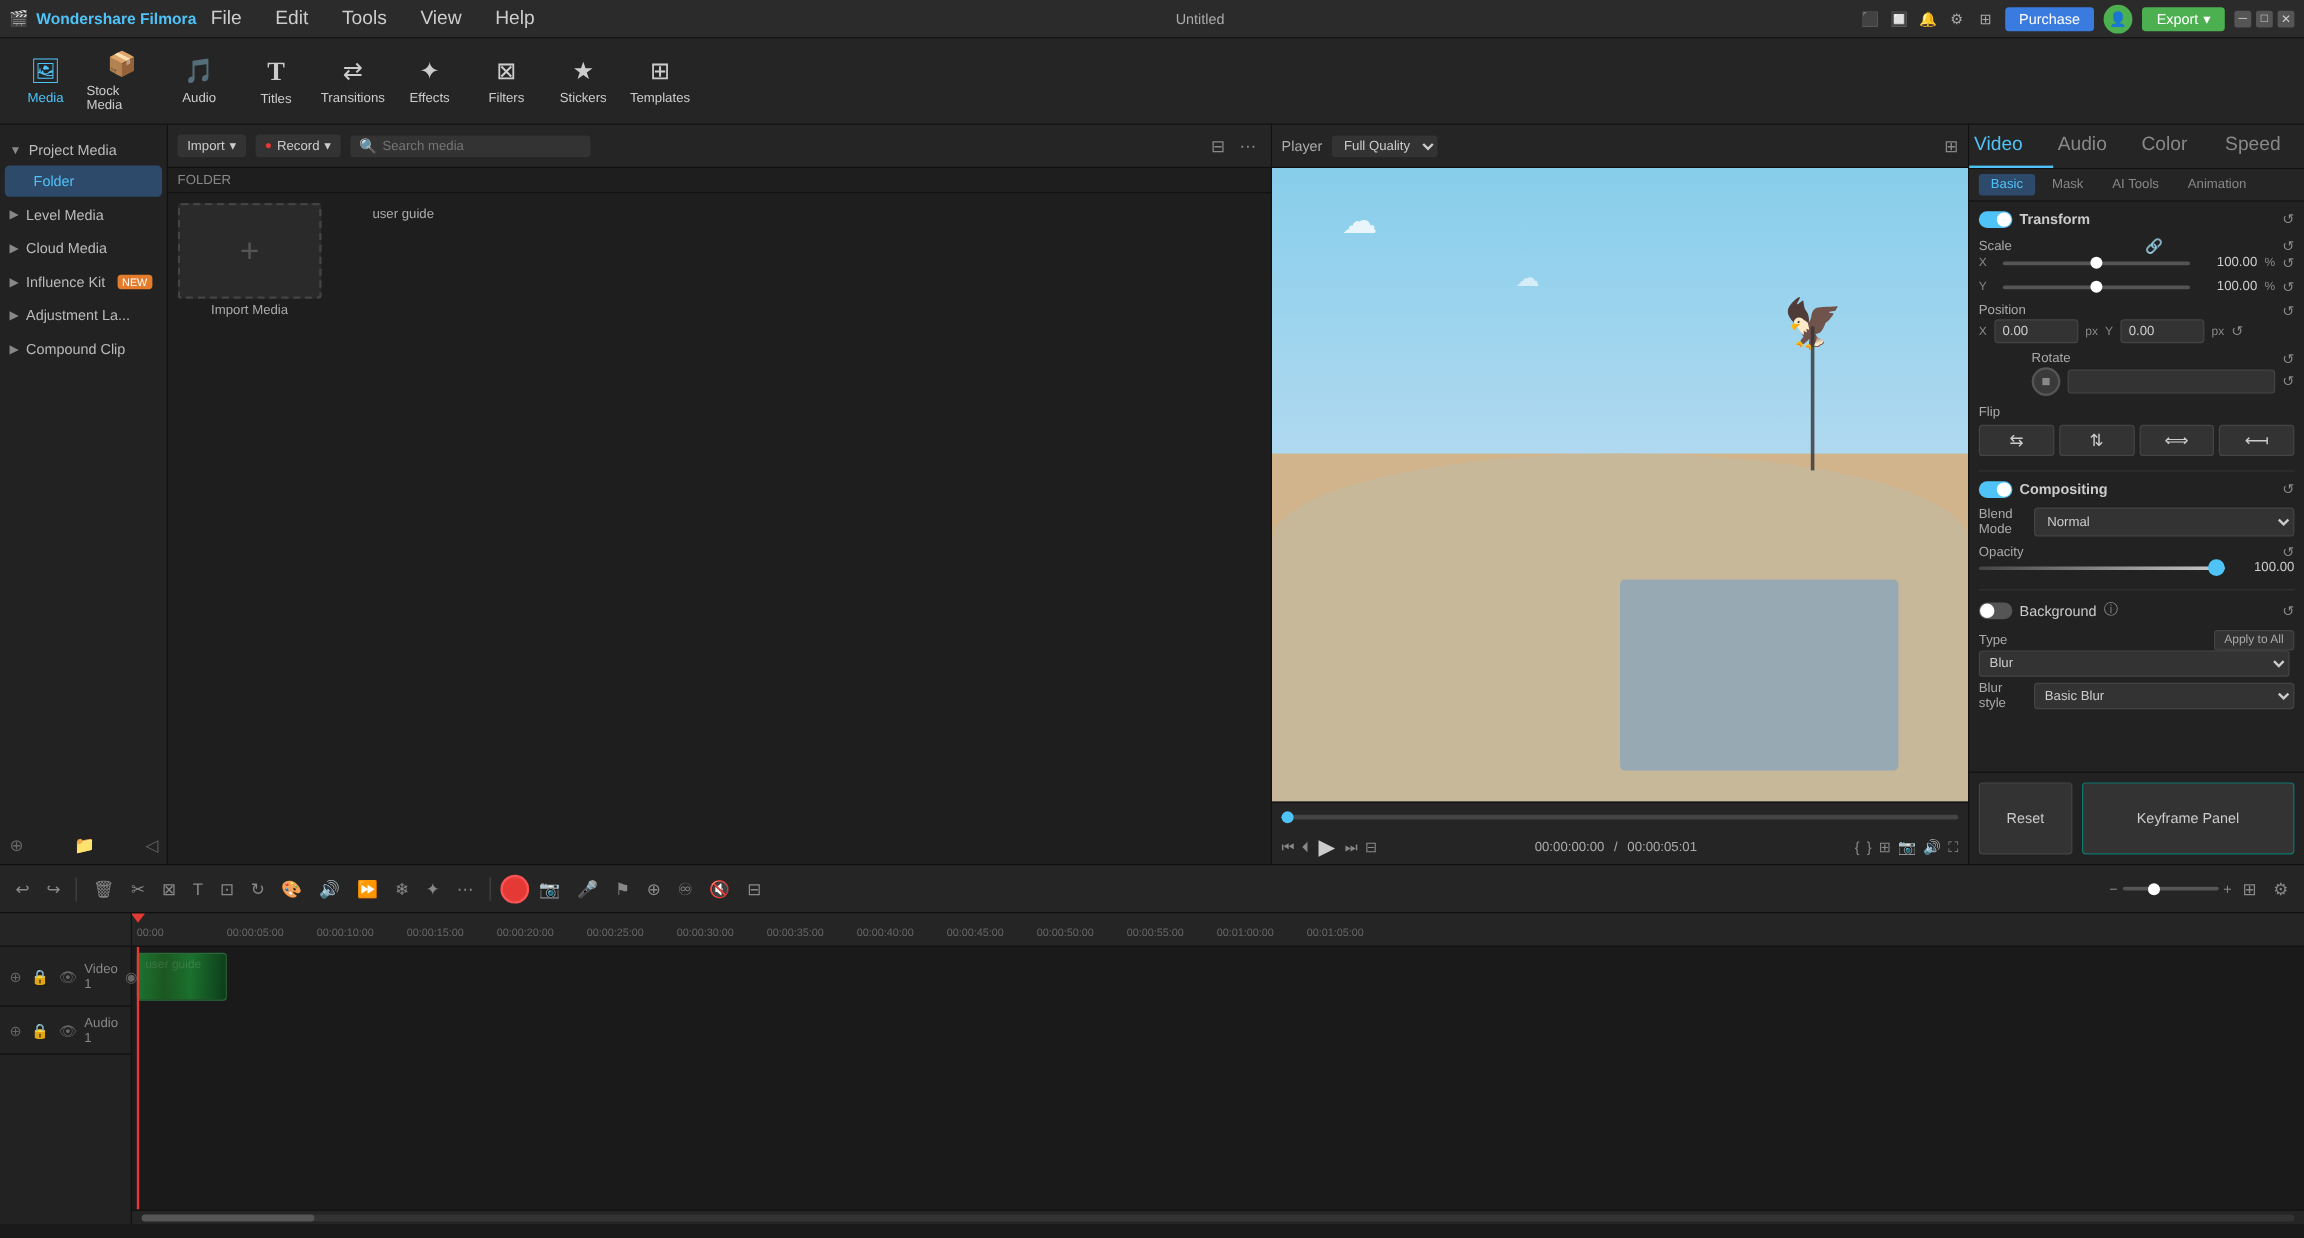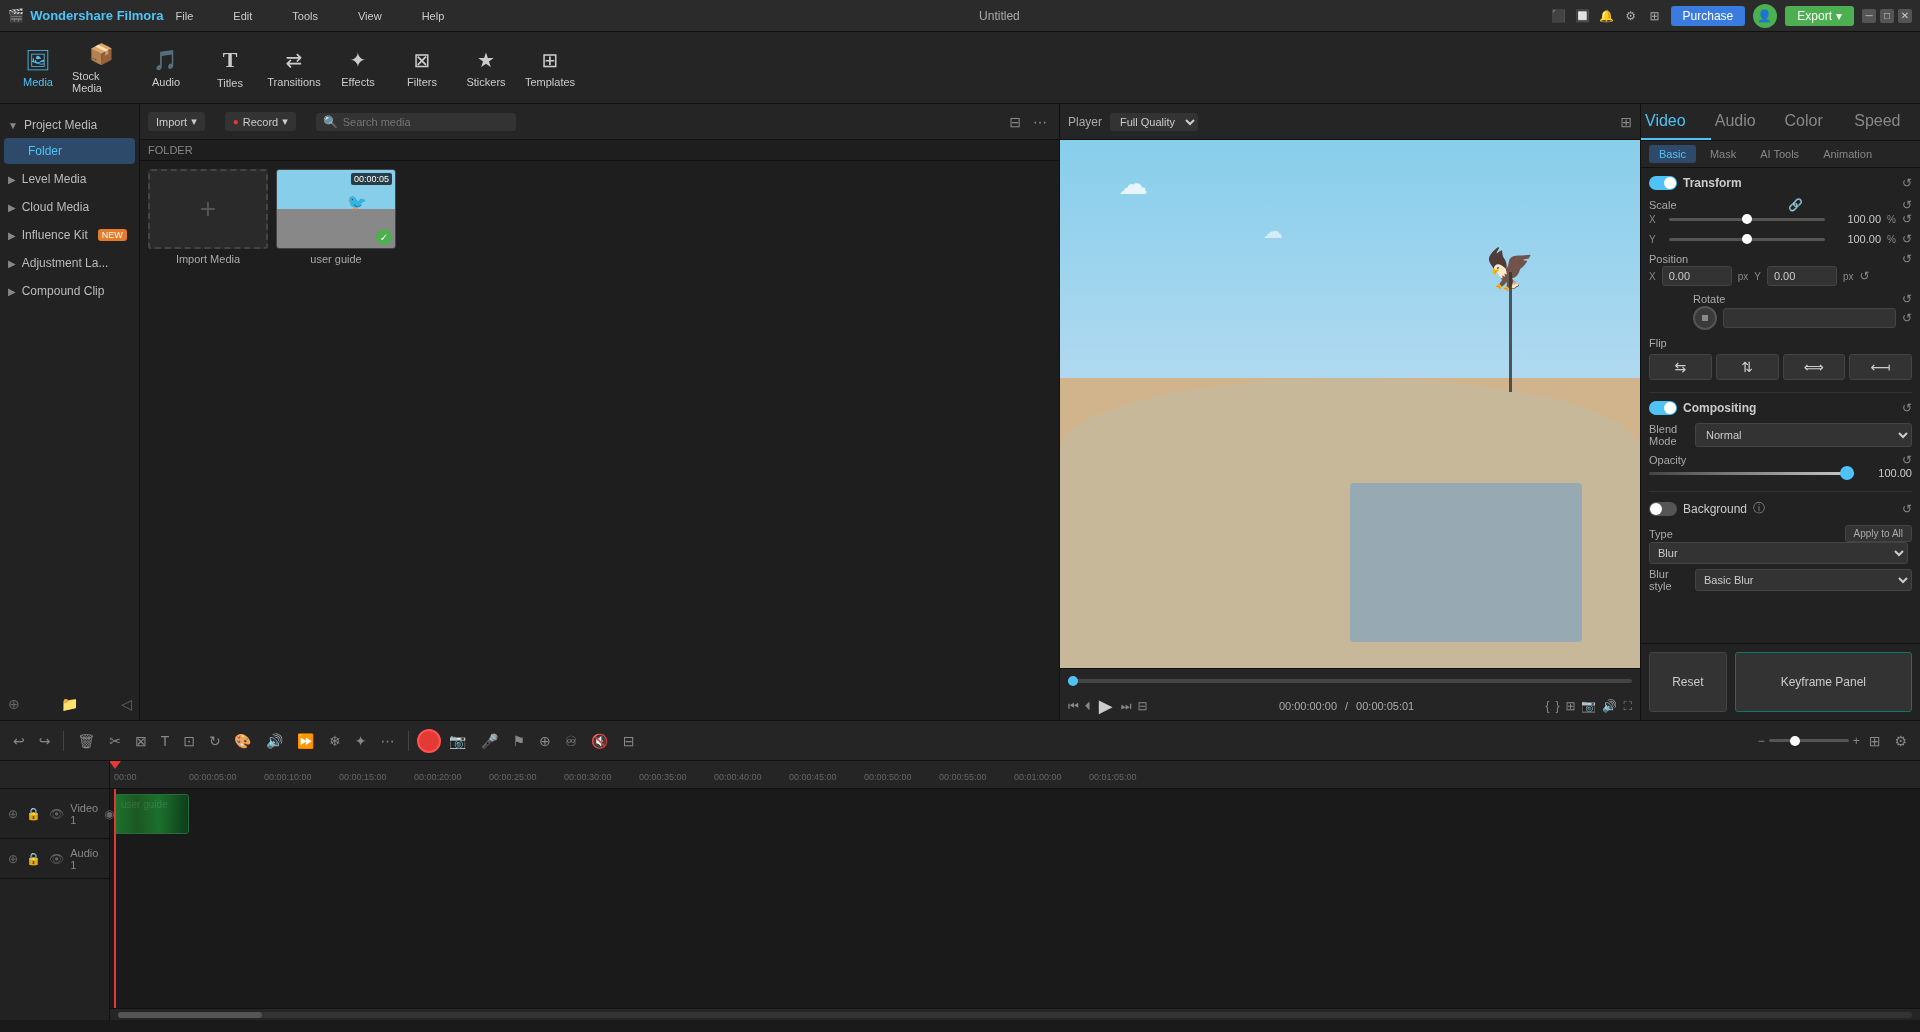--- a/index.html
+++ b/index.html
@@ -2,21 +2,21 @@
 <html><head>
   <meta charset="utf-8">
   <style>
     * { box-sizing: border-box; margin: 0; padding: 0; }
     body { background: #1a1a1a; color: #ccc; font-family: 'Segoe UI', Arial, sans-serif; font-size: 12px; overflow: hidden; width: 1920px; height: 1032px; }
 
     
     #titlebar { height: 32px; background: #2b2b2b; display: flex; align-items: center; justify-content: space-between; padding: 0 8px; border-bottom: 1px solid #111; }
     #titlebar-left { display: flex; align-items: center; gap: 8px; }
     #titlebar-logo { display: flex; align-items: center; gap: 6px; color: #4fc3f7; font-size: 13px; font-weight: bold; }
-    #titlebar-menu { display: flex; gap: 32px; color: #ccc; font-size: 11px; }
+    #titlebar-menu { display: flex; gap: 20px; color: #ccc; font-size: 16px; }
     #titlebar-menu span { cursor: pointer; padding: 2px 4px; }
     #titlebar-center { color: #aaa; font-size: 12px; }
     #titlebar-right { display: flex; align-items: center; gap: 8px; }
     .purchase-btn { background: #3a7bdf; color: white; border: none; padding: 3px 12px; border-radius: 3px; cursor: pointer; font-size: 12px; }
     .export-btn { background: #4caf50; color: white; border: none; padding: 3px 12px; border-radius: 3px; cursor: pointer; font-size: 12px; display: flex; align-items: center; gap: 4px; }
     .titlebar-icon { width: 16px; height: 16px; display: inline-flex; align-items: center; justify-content: center; color: #aaa; cursor: pointer; }
     .window-controls { display: flex; gap: 4px; }
     .win-btn { width: 14px; height: 14px; border-radius: 2px; border: none; cursor: pointer; font-size: 10px; display: flex; align-items: center; justify-content: center; background: #555; color: #ccc; }
 
     
@@ -30,21 +30,21 @@
     #left-panel { width: 140px; background: #222; border-right: 1px solid #111; padding: 8px 0; flex-shrink: 0; }
     .panel-section { margin-bottom: 2px; }
     .panel-section-header { display: flex; align-items: center; gap: 6px; padding: 6px 8px; cursor: pointer; color: #bbb; font-size: 12px; }
     .panel-item { padding: 6px 8px 6px 24px; cursor: pointer; color: #aaa; font-size: 12px; border-radius: 4px; margin: 0 4px; }
     .panel-item.active { background: #2d4a6b; color: #4fc3f7; }
     .badge-new { background: #e57c2b; color: white; font-size: 9px; padding: 1px 4px; border-radius: 3px; margin-left: 4px; }
     .chevron { font-size: 10px; color: #888; }
 
     
     #media-browser { flex: 1; background: #1e1e1e; display: flex; flex-direction: column; border-right: 1px solid #111; min-width: 0; }
-    #media-toolbar { height: 36px; background: #252525; display: flex; align-items: center; gap: 20px; padding: 0 8px; border-bottom: 1px solid #111; }
+    #media-toolbar { height: 36px; background: #252525; display: flex; align-items: center; gap: 8px; padding: 0 8px; border-bottom: 1px solid #111; }
     .media-btn { background: #333; color: #ccc; border: none; padding: 3px 8px; border-radius: 3px; cursor: pointer; font-size: 11px; display: flex; align-items: center; gap: 4px; }
     .search-box { display: flex; align-items: center; background: #333; border-radius: 3px; padding: 2px 8px; gap: 4px; flex: 1; max-width: 200px; }
     .search-box input { background: transparent; border: none; color: #ccc; font-size: 11px; outline: none; width: 100%; }
     .media-actions { display: flex; gap: 4px; margin-left: auto; }
     .media-action-btn { background: transparent; border: none; color: #888; cursor: pointer; font-size: 14px; padding: 2px 4px; }
     #folder-label { padding: 4px 8px; color: #888; font-size: 11px; background: #1e1e1e; border-bottom: 1px solid #111; }
     #media-grid { display: flex; flex-wrap: wrap; gap: 8px; padding: 8px; overflow-y: auto; flex: 1; align-content: flex-start; }
     .media-item { width: 120px; cursor: pointer; }
     .media-thumb { width: 120px; height: 80px; background: #333; border-radius: 3px; display: flex; align-items: center; justify-content: center; position: relative; overflow: hidden; border: 1px solid #444; }
     .media-thumb-import { background: #2a2a2a; border: 2px dashed #444; display: flex; align-items: center; justify-content: center; }
@@ -306,26 +306,20 @@
     <div id="media-grid">
 
       <div class="media-item">
         <div class="media-thumb media-thumb-import">
           <span class="plus">+</span>
         </div>
         <div class="media-label">Import Media</div>
       </div>
 
       <div class="media-item">
-        <div class="media-thumb" style="background:linear-gradient(to bottom,#87ceeb 50%,#888 50%);">
-          <span class="thumb-duration">00:00:05</span>
-          <span class="thumb-check">✓</span>
-
-          <div style="position:absolute;top:30%;left:60%;color:#333;font-size:16px;">🐦</div>
-        </div>
         <div class="media-label">user guide</div>
       </div>
     </div>
   </div>
 
   <div id="preview-area">
     <div id="preview-header">
       <span class="preview-label">Player</span>
       <select class="quality-select">
         <option>Full Quality</option>

